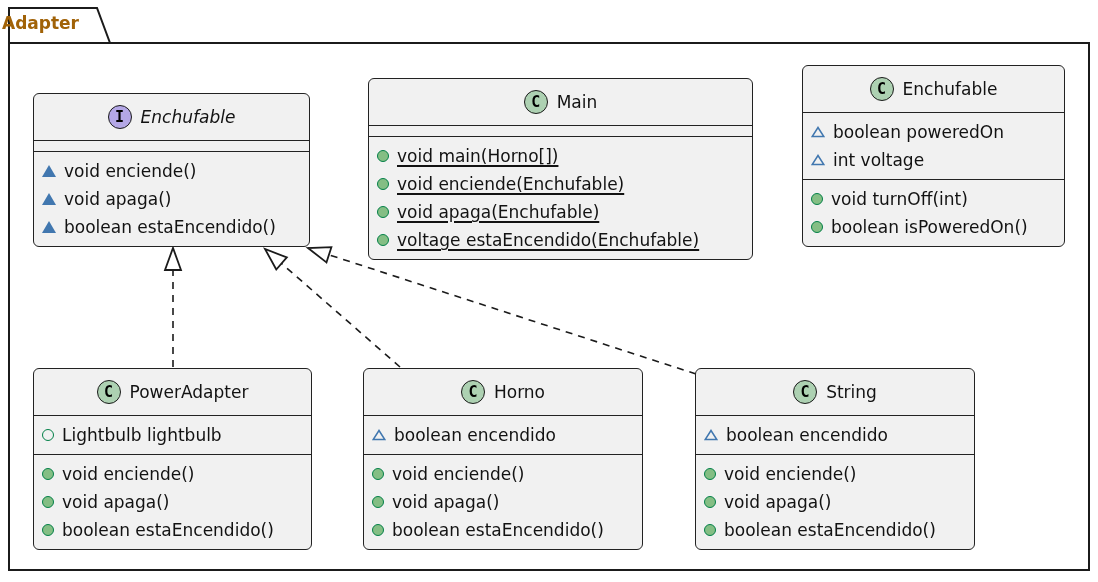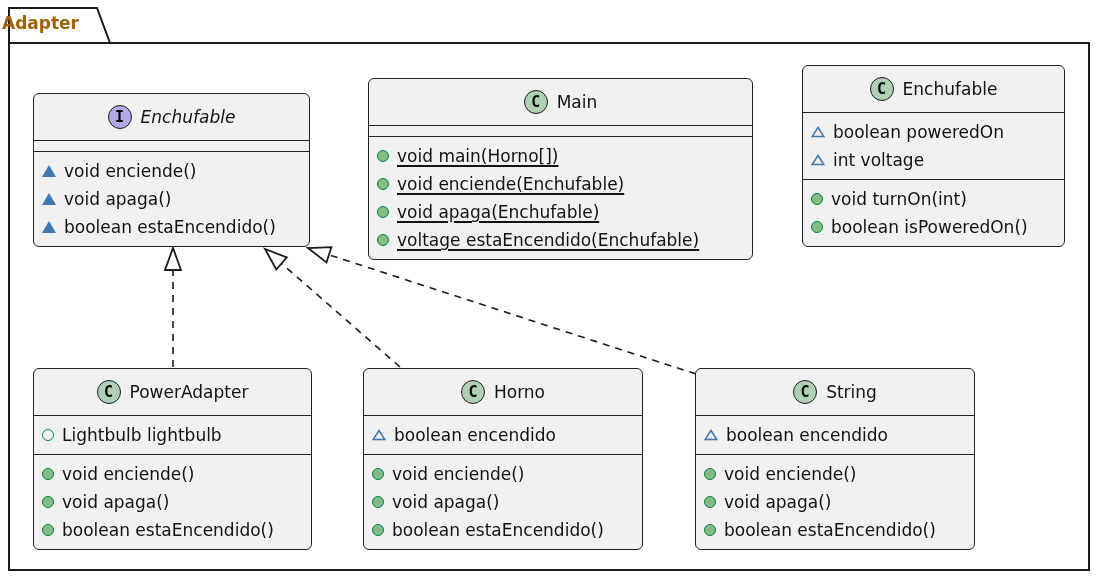--- a/index.html
+++ b/index.html
@@ -147,21 +147,21 @@
           <svg width="14" height="12">
               <path d="M7,1.5 L12.8,10.5 L1.2,10.5 Z" fill="none" style="stroke:var(--package-blue,#4177AF)" stroke-width="1.5"></path>
             </svg>
         </span>
         <span class="mtext">int voltage</span>
       </div>
     </div>
     <div class="compartment">
       <div class="row">
         <span class="vis dot-filled"></span>
-        <span class="mtext">void turnOn(int)</span>
+        <span class="mtext">void turnOff(int)</span>
       </div>
       <div class="row">
         <span class="vis dot-filled"></span>
         <span class="mtext">boolean isPoweredOn()</span>
       </div>
     </div>
   </div>
 
   <div class="uml-box" style="left:33px; top:368px; width:279px;">
     <div class="uml-header">

